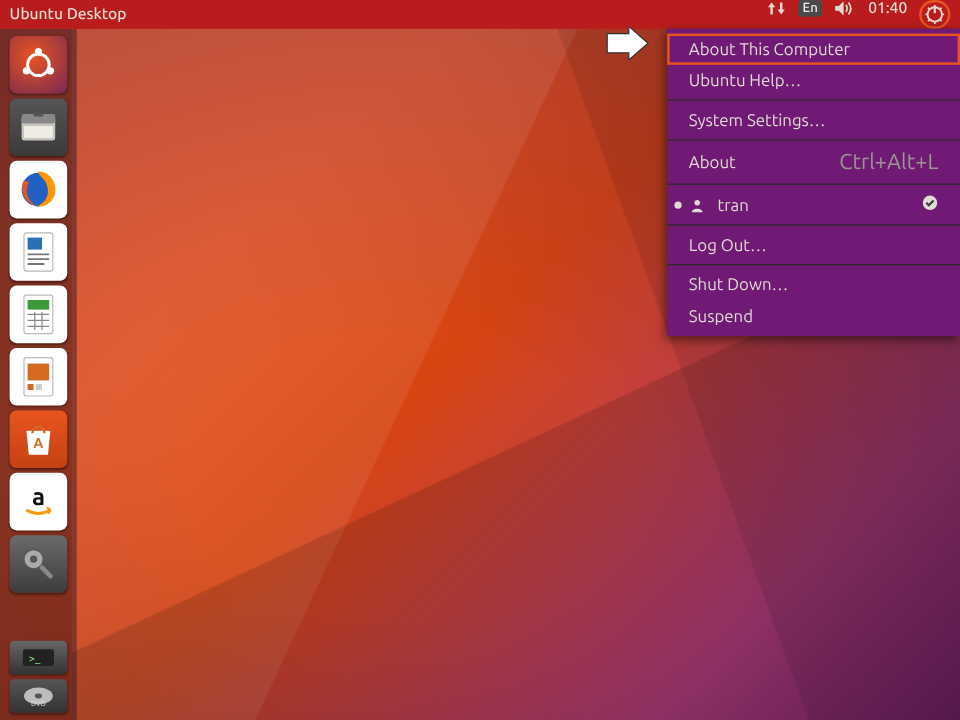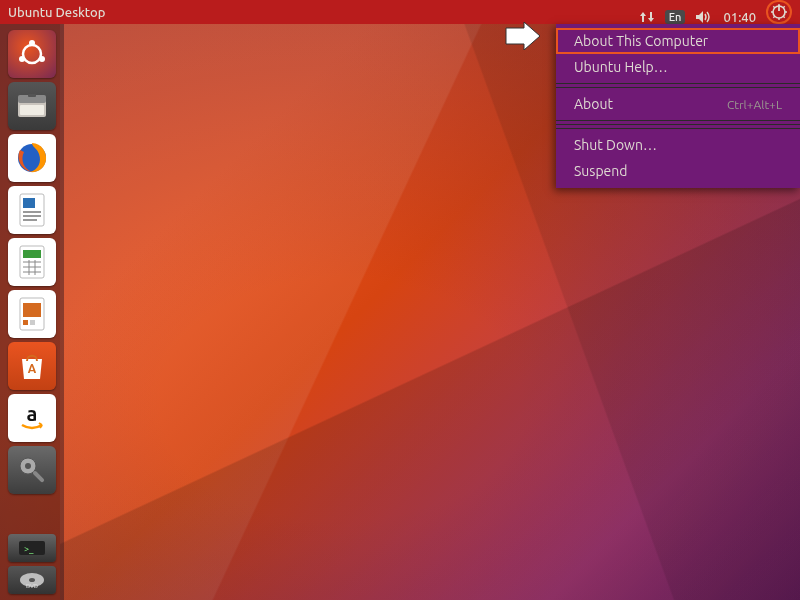--- a/index.html
+++ b/index.html
@@ -36,21 +36,21 @@
       background: #b91c1c;
       display: flex;
       align-items: center;
       color: #dfdbd2;
       font-size: 13px;
       font-weight: 500;
       z-index: 100;
     }
     .panel-left { padding-left: 8px; }
     .panel-right { margin-left: auto; display: flex; align-items: center; gap: 10px; padding-right: 8px; }
-    .indicator { display: inline-flex; align-items: flex-end; justify-content:center; height:24px; }
+    .indicator { display: inline-flex; align-items: flex-start; justify-content:center; height:24px; }
     .lang-badge {
       background: #4a4a4a;
       border-radius: 3px;
       padding: 1px 4px;
       font-size: 11px;
       color: #eee;
     }
     .gear-highlight {
       width: 26px; height: 24px;
       border: 2px solid #E95420;
@@ -116,21 +116,21 @@
     .menu-item.highlighted {
       outline: 2px solid #E95420;
       outline-offset: -2px;
     }
     .menu-sep {
       height: 1px;
       background: #2a2a28;
       margin: 3px 0;
     }
     .menu-item .sub-icon { width: 14px; display:inline-flex; justify-content:center; color:#dfdbd2;}
-    .menu-item .shortcut { margin-left:auto; color:#9a9890; font-size:12px;}
+    .menu-item .shortcut { margin-left:auto; color:#9a9890; font-size:18px;}
     .menu-item .radio-dot {
       position:absolute; left:6px; width:6px; height:6px; border-radius:50%; background:#dfdbd2;
     }
     .menu-item .check { margin-left:auto; }
 
     
     .annotation-arrow {
       position: absolute;
       width: 38px; height: 28px;
       z-index: 250;
@@ -279,27 +279,49 @@
 </div>
 
 <div class="system-menu">
   <div class="menu-item highlighted">
     <span>About This Computer</span>
   </div>
   <div class="menu-item">
     <span>Ubuntu Help…</span>
   </div>
   <div class="menu-sep"></div>
+  <div class="menu-item">
+    <span>System Settings…</span>
+  </div>
   <div class="menu-sep"></div>
   <div class="menu-item">
     <span>About</span>
     <span class="shortcut">Ctrl+Alt+L</span>
   </div>
   <div class="menu-sep"></div>
-  <div class="menu-sep"></div>
+  <div class="menu-item">
+    <span class="radio-dot"></span>
+    <span class="sub-icon">
+      <svg width="12" height="12" viewBox="0 0 12 12">
+          <circle cx="6" cy="4" r="2.3" fill="#dfdbd2"></circle>
+          <path d="M1.5 12 C 1.5 8 10.5 8 10.5 12 Z" fill="#dfdbd2"></path>
+        </svg>
+    </span>
+    <span>tran</span>
+    <span class="check">
+      <svg width="14" height="14" viewBox="0 0 14 14">
+          <circle cx="7" cy="7" r="6" fill="#dfdbd2"></circle>
+          <path d="M4 7 L6 9 L10 5" stroke="#3c3b37" stroke-width="1.8" fill="none"></path>
+        </svg>
+    </span>
+  </div>
+  <div class="menu-sep"></div>
+  <div class="menu-item">
+    <span>Log Out…</span>
+  </div>
   <div class="menu-sep"></div>
   <div class="menu-item">
     <span>Shut Down…</span>
   </div>
   <div class="menu-item">
     <span>Suspend</span>
   </div>
 </div>
 
 <svg class="annotation-arrow" style="left:504px; top:22px;" width="38" height="28" viewBox="0 0 38 28">

